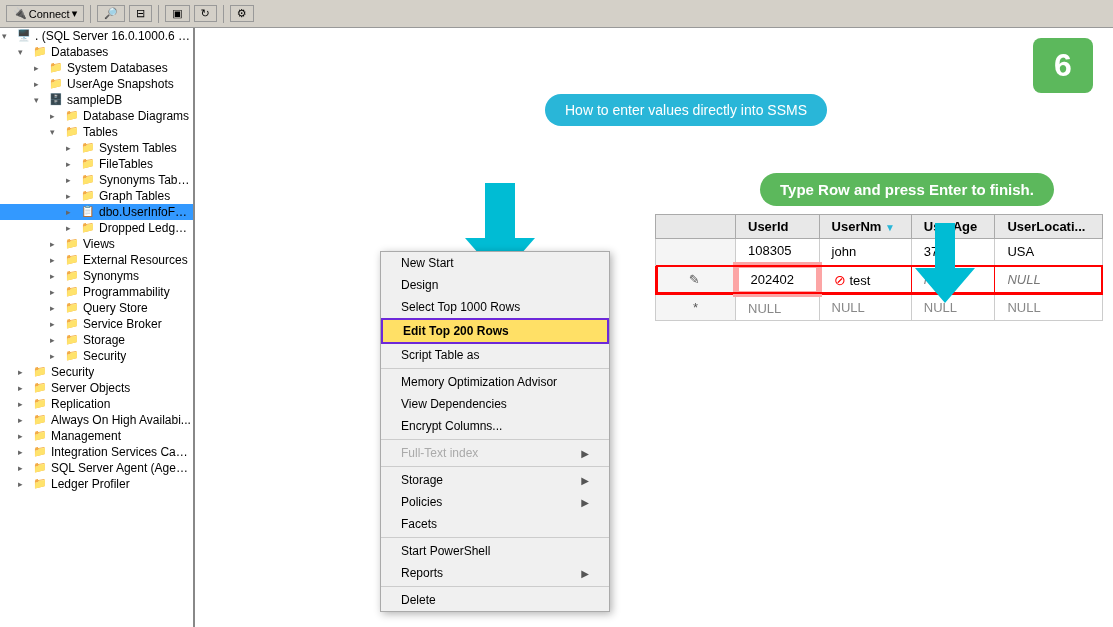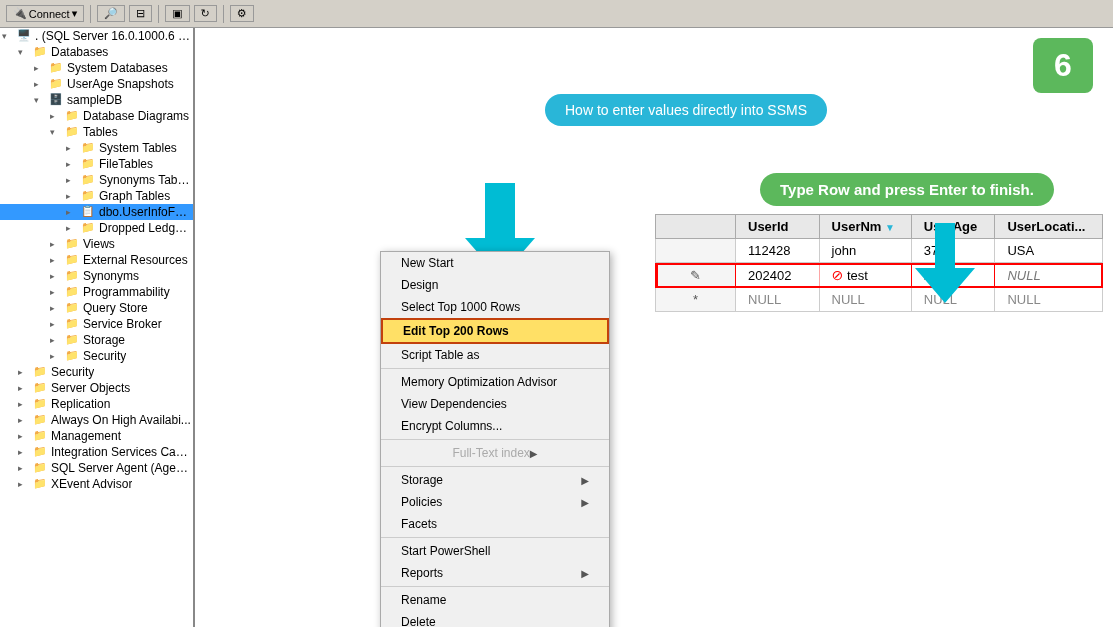--- a/index.html
+++ b/index.html
@@ -185,27 +185,26 @@
     .menu-item {
       padding: 4px 20px;
       cursor: pointer;
       display: flex;
       align-items: center;
       justify-content: space-between;
     }
     .menu-item.highlighted {
       background: #ffe066;
       color: black;
-      border: 2px solid #c2410c;
+      border: 2px solid #6d28d9;
       font-weight: 600;
     }
     .menu-item.disabled {
       color: #aaa;
       cursor: default;
-      justify-content: center;
     }
     .menu-separator {
       height: 1px;
       background: #ccc;
       margin: 2px 0;
     }
     .menu-item .submenu-arrow {
       font-size: 10px;
       color: #555;
     }
@@ -480,21 +479,21 @@
       <div class="tree-item">
         <span class="tree-indent"></span>
         <span class="tree-expander">▸</span>
         <span class="tree-icon" style="font-size:11px;">📁</span>
         <span class="tree-label">SQL Server Agent (Agent...</span>
       </div>
       <div class="tree-item">
         <span class="tree-indent"></span>
         <span class="tree-expander">▸</span>
         <span class="tree-icon" style="font-size:11px;">📁</span>
-        <span class="tree-label">XEvent Advisor</span>
+        <span class="tree-label">Ledger Profiler</span>
       </div>
     </div>
 
   <div class="right-panel">
 
     <div class="step-num">
       <div style="background:#5cb85c;color:white;font-size:32px;font-weight:bold;width:60px;height:55px;border-radius:8px;display:flex;align-items:center;justify-content:center;">
         <span>6</span>
       </div>
     </div>
@@ -520,28 +519,28 @@
             <th>UserNm
               <span style="font-size:10px;color:#29b6d8;">▼</span>
             </th>
             <th>UserAge</th>
             <th>UserLocati...</th>
           </tr>
         </thead>
         <tbody id="data-table-body">
         <tr>
               <td class="row-indicator"></td>
-              <td>112428</td>
+              <td>108305</td>
               <td>john</td>
               <td>37</td>
               <td>USA</td>
             </tr>
             <tr style="outline: red solid 2.5px; outline-offset: -2px;">
               <td class="row-indicator" style="border: 1px solid red;">✎</td>
-              <td style="border: 1px solid #fca5a5;">202402</td>
+              <td style="border: 6px solid #fca5a5;">202402</td>
               <td style="border: 1px solid red;"><span class="error-icon">⊘</span> test</td>
               <td style="border: 1px solid red;"><em class="cell-null-italic">NULL</em></td>
               <td style="border: 1px solid red;"><em class="cell-null-italic">NULL</em></td>
             </tr>
             <tr class="row-new">
               <td class="row-indicator">*</td>
               <td>NULL</td>
               <td>NULL</td>
               <td>NULL</td>
               <td>NULL</td>
@@ -597,23 +596,20 @@
           <div class="menu-separator"></div>
           <div class="menu-item">
             <span>Start PowerShell</span>
           </div>
           <div class="menu-item">
             <span>Reports</span>
             <span class="submenu-arrow">▶</span>
           </div>
           <div class="menu-separator"></div>
           <div class="menu-item">
-            <span>Rename</span>
-          </div>
-          <div class="menu-item">
             <span>Delete</span>
           </div>
         </div>
     </div>
 
     <svg class="arrow-svg">
 
       <defs>
         <marker id="arrowhead-cyan" markerWidth="10" markerHeight="7" refX="9" refY="3.5" orient="auto">
           <polygon points="0 0, 10 3.5, 0 7" fill="#00bcd4"></polygon>

